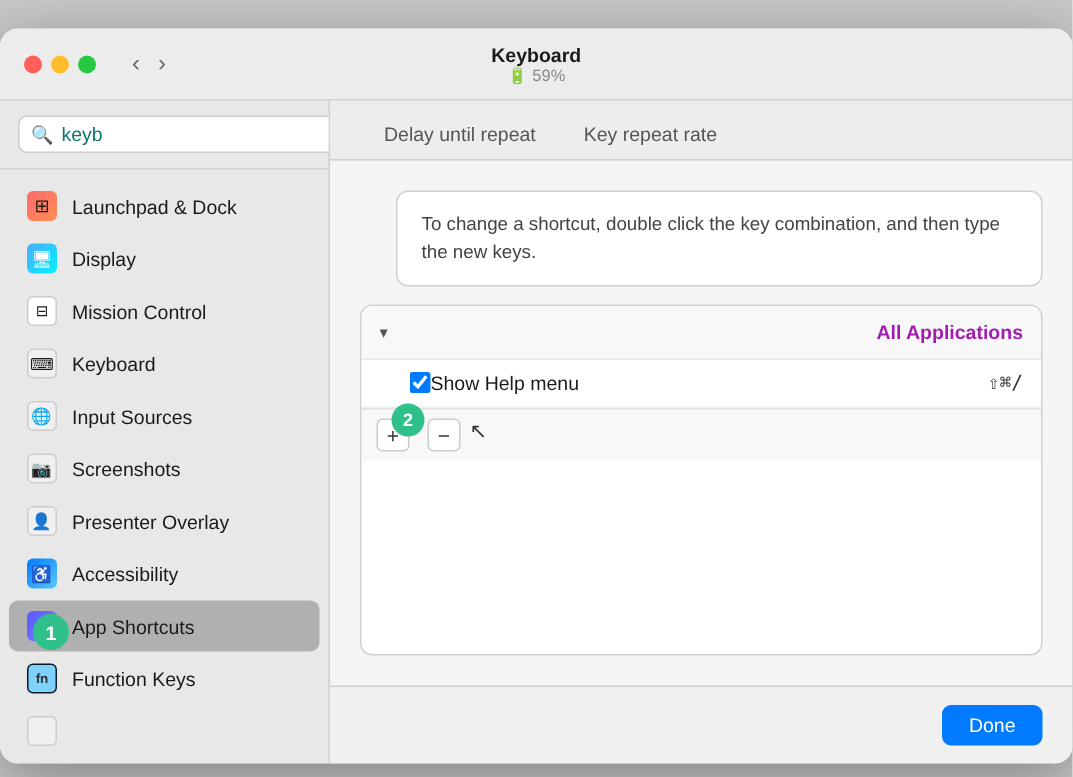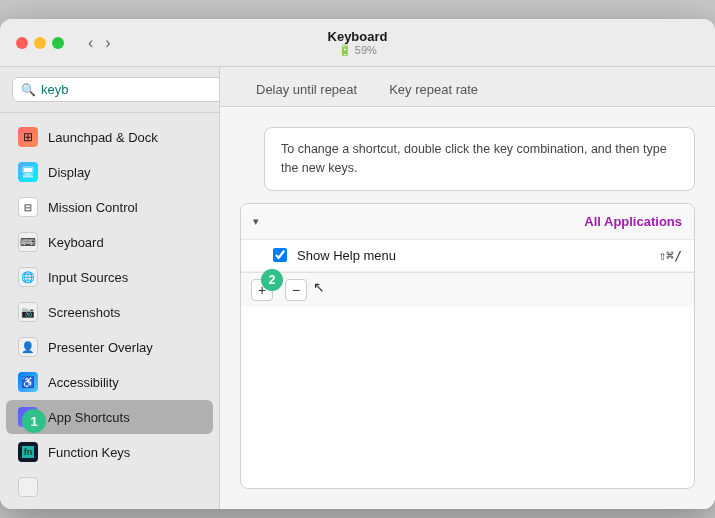--- a/index.html
+++ b/index.html
@@ -153,21 +153,21 @@
     }
     .icon-launchpad { background: linear-gradient(135deg, #ff6b6b, #ff8e53); }
     .icon-display { background: linear-gradient(135deg, #4facfe, #00f2fe); }
     .icon-mission { background: #fff; border: 1px solid #ccc; }
     .icon-keyboard { background: #f0f0f0; border: 1px solid #ccc; }
     .icon-input { background: #f0f0f0; border: 1px solid #ccc; }
     .icon-screenshots { background: #f0f0f0; border: 1px solid #ccc; }
     .icon-presenter { background: #f0f0f0; border: 1px solid #ccc; }
     .icon-accessibility { background: linear-gradient(135deg, #007aff, #5ac8fa); }
     .icon-appshortcuts { background: linear-gradient(135deg, #5a5aff, #7b7bff); }
-    .icon-function { background: #14b8a6; border: 4px solid #0f172a; }
+    .icon-function { background: #7dd3fc; border: 1px solid #0f172a; }
     .icon-modifier { background: #f0f0f0; border: 1px solid #ccc; }
     .sidebar-bottom {
       padding: 8px 12px;
       border-top: 1px solid #d0d0d0;
       font-size: 12px;
       color: #888;
     }
     
     .content {
       flex: 1;
@@ -233,21 +233,20 @@
       font-size: 13px;
       font-weight: 600;
       color: #a21caf;
       flex: 1;
       text-align: right;
     }
     .shortcut-row {
       display: flex;
       align-items: center;
       padding: 8px 12px 8px 32px;
-      gap: 10px;
       border-bottom: 1px solid #f0f0f0;
       background: #fff;
     }
     .shortcut-checkbox {
       width: 14px;
       height: 14px;
       accent-color: #007aff;
     }
     .shortcut-label {
       flex: 1;
@@ -464,15 +463,18 @@
               <button class="tool-btn">+</button>
               <div class="badge" style="width:22px;height:22px;font-size:12px;right:-10px;top:-10px;">2</div>
             </div>
             <button class="tool-btn" style="margin-left:8px;">−</button>
 
             <span style="margin-left:2px;font-size:14px;color:#333;">↖</span>
           </div>
         </div>
       </div>
 
+      <div class="content-footer">
+        <button class="done-btn">Done</button>
+      </div>
     </div>
   </div>
 </div>
 
 </body></html>

